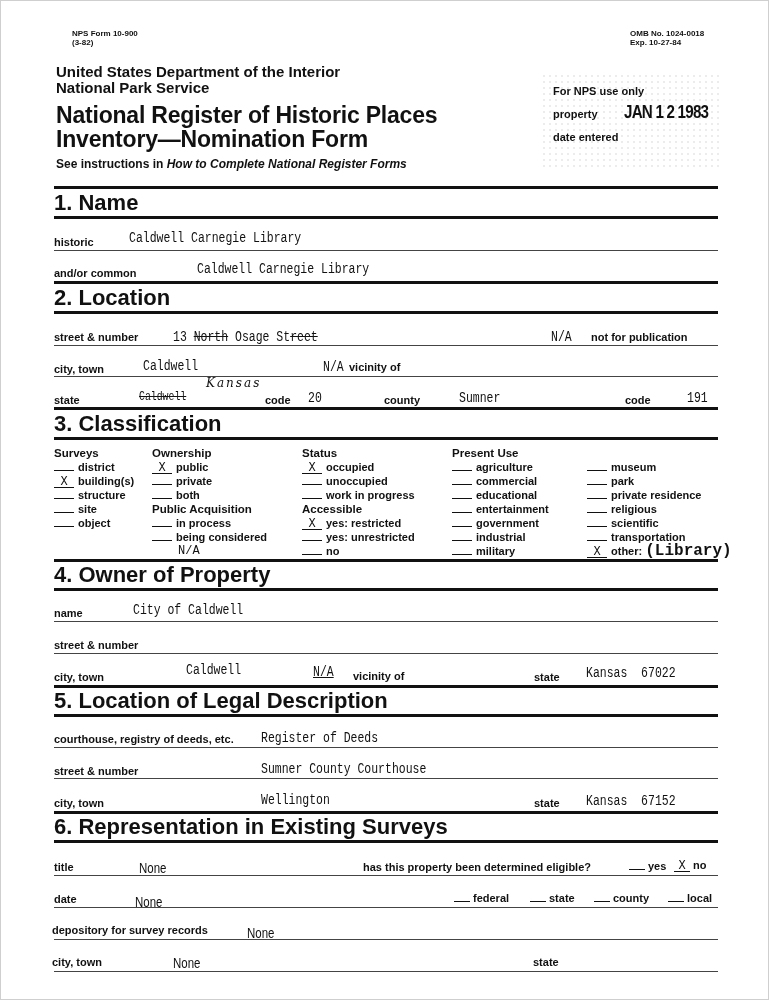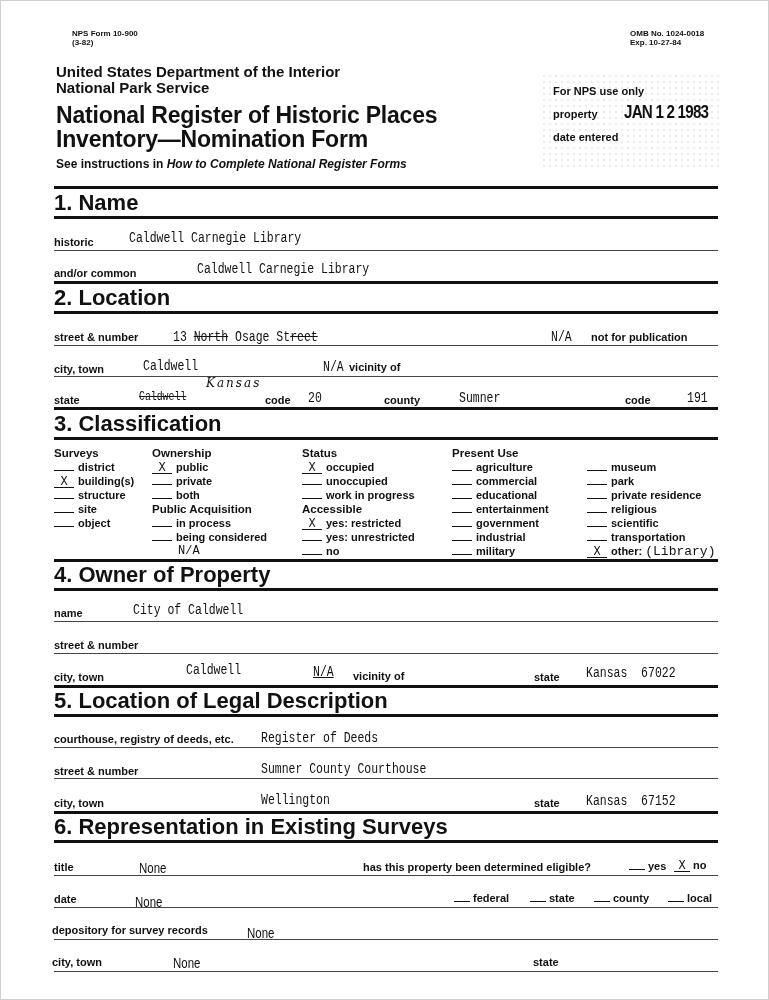--- a/index.html
+++ b/index.html
@@ -133,21 +133,21 @@
     <div><span class="blank"></span><span>military</span></div>
   </div>
 
   <div class="abs cls" style="left:586px;top:459px;">
     <div><span class="blank"></span><span>museum</span></div>
     <div><span class="blank"></span><span>park</span></div>
     <div><span class="blank"></span><span>private residence</span></div>
     <div><span class="blank"></span><span>religious</span></div>
     <div><span class="blank"></span><span>scientific</span></div>
     <div><span class="blank"></span><span>transportation</span></div>
-    <div><span class="blank">X</span><span>other:</span> <span style="font-family:'Liberation Mono',monospace;font-weight:normal;font-size:13px;margin-top:35px;">(Library)</span></div>
+    <div><span class="blank">X</span><span>other:</span> <span style="font-family:'Liberation Mono',monospace;font-weight:bold;font-size:16px;margin-top:35px;">(Library)</span></div>
   </div>
   <div class="rule-thick" style="top:558px;"></div>
 
   <div class="abs sec" style="left:53px;top:562px;">4.  Owner of Property</div>
   <div class="rule-thick" style="top:587px;"></div>
 
   <div class="abs lbl" style="left:53px;top:606px;">name</div>
   <div class="abs tw" style="left:132px;top:601px;">City of Caldwell</div>
   <div class="rule-thin" style="top:620px;"></div>
 

